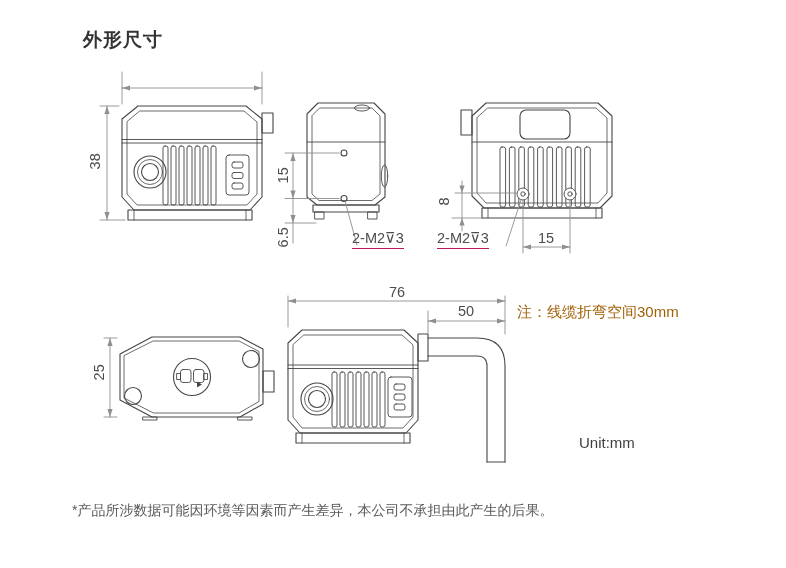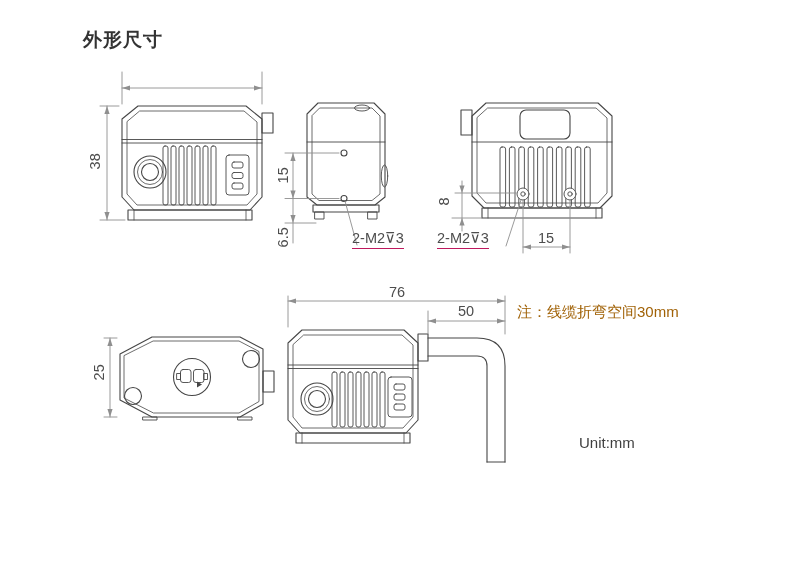--- a/index.html
+++ b/index.html
@@ -240,14 +240,15 @@
   <div class="txt dim vert w40" style="left:79px;top:364px;">25</div>
 
   <div class="txt dim w40" style="left:377px;top:284px;">76</div>
 
   <div class="txt dim w40" style="left:446px;top:303px;">50</div>
 
   <div class="txt note" style="left:517px;top:303px;">注：线缆折弯空间30mm</div>
 
   <div class="txt unit" style="left:579px;top:434px;">Unit:mm</div>
 
+  <div class="txt footer" style="left:72px;top:502px;">*产品所涉数据可能因环境等因素而产生差异，本公司不承担由此产生的后果。</div>
 
 </div>
 
 </body></html>

